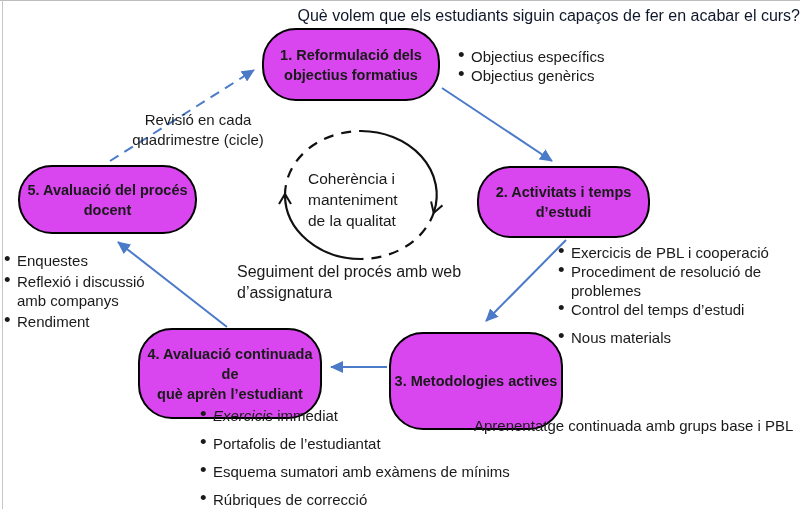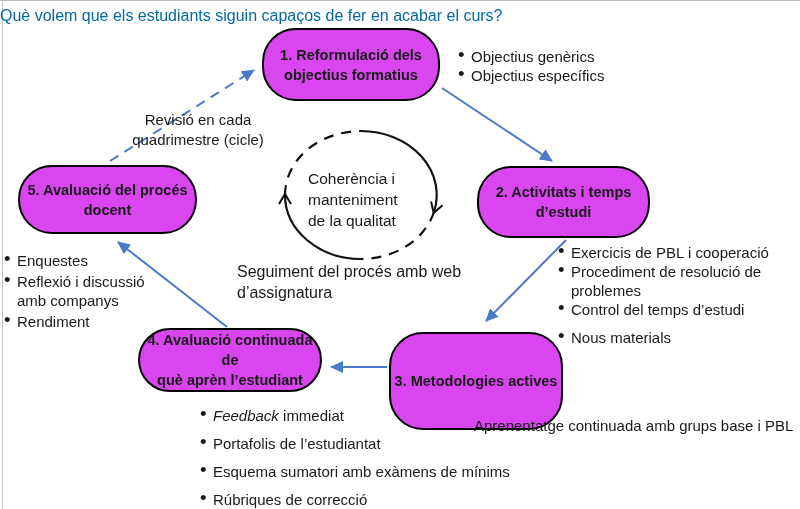--- a/index.html
+++ b/index.html
@@ -4,34 +4,34 @@
 <style>
   html,body{margin:0;padding:0;background:#fff;}
   #canvas{
     position:relative;width:800px;height:509px;background:#ffffff;overflow:hidden;
     font-family:"Liberation Sans", sans-serif;color:#1a1a1a;
   }
   .frame-top{position:absolute;left:0;top:0;width:800px;height:1px;background:#bdbdbd;}
   .frame-left{position:absolute;left:2px;top:0;width:1px;height:509px;background:#c7c7c7;}
 
   .title{
-    position:absolute;left:0;top:7px;width:800px;text-align:left;
-    font-size:16px;color:#0369a1;
+    position:absolute;left:0;top:7px;width:800px;text-align:right;
+    font-size:16px;color:#0f172a;
   }
 
   .node{
     position:absolute;background:#d946ef;border:2.5px solid #000;border-radius:34px;
     display:flex;align-items:center;justify-content:center;text-align:center;
     font-weight:bold;font-size:14.5px;line-height:20px;box-sizing:border-box;
   }
   .node span{white-space:pre-line;}
   .node1{left:262px;top:28px;width:178px;height:73px;}
   .node2{left:477px;top:166px;width:173px;height:72px;}
   .node3{left:389px;top:332px;width:174px;height:98px;}
-  .node4{left:138px;top:328px;width:184px;height:64px;}
+  .node4{left:138px;top:328px;width:184px;height:91px;}
   .node5{left:18px;top:165px;width:179px;height:69px;}
 
   .caption{position:absolute;white-space:pre-line;font-size:15px;line-height:20px;}
   .caption-revisio{left:116px;top:110px;width:164px;text-align:center;}
   .caption-seguiment{left:237px;top:261px;width:240px;font-size:16px;line-height:21px;}
   .caption-aprenentatge{left:474px;top:416px;width:326px;font-size:15px;}
   .caption-coherencia{left:308px;top:168px;width:110px;font-size:15.5px;line-height:21px;}
 
   ul.blist{list-style:none;margin:0;padding:0;position:absolute;font-size:15px;line-height:19px;}
   ul.blist li{position:relative;padding-left:13px;white-space:pre-line;}
@@ -108,38 +108,38 @@
   <div class="caption caption-revisio">Revisió en cada
 quadrimestre (cicle)</div>
   <div class="caption caption-coherencia">Coherència i
 manteniment
 de la qualitat</div>
   <div class="caption caption-seguiment">Seguiment del procés amb web
 d’assignatura</div>
   <div class="caption caption-aprenentatge">Aprenentatge continuada amb grups base i PBL</div>
 
   <ul class="blist list-objectius">
+    <li>Objectius específics</li>
     <li>Objectius genèrics</li>
-    <li>Objectius específics</li>
   </ul>
 
   <ul class="blist list-activitats">
     <li>Exercicis de PBL i cooperació</li>
     <li>Procediment de resolució de
 problemes</li>
     <li>Control del temps d’estudi</li>
     <li>Nous materials</li>
   </ul>
 
   <ul class="blist list-docent">
     <li>Enquestes</li>
     <li>Reflexió i discussió
 amb companys</li>
     <li>Rendiment</li>
   </ul>
 
   <ul class="blist list-estudiant">
-    <li><span class="italic">Feedback</span><span> immediat</span></li>
+    <li><span class="italic">Exercicis</span><span> immediat</span></li>
     <li>Portafolis de l’estudiantat</li>
     <li>Esquema sumatori amb exàmens de mínims</li>
     <li>Rúbriques de correcció</li>
   </ul>
 </div>
 
 </body></html>

